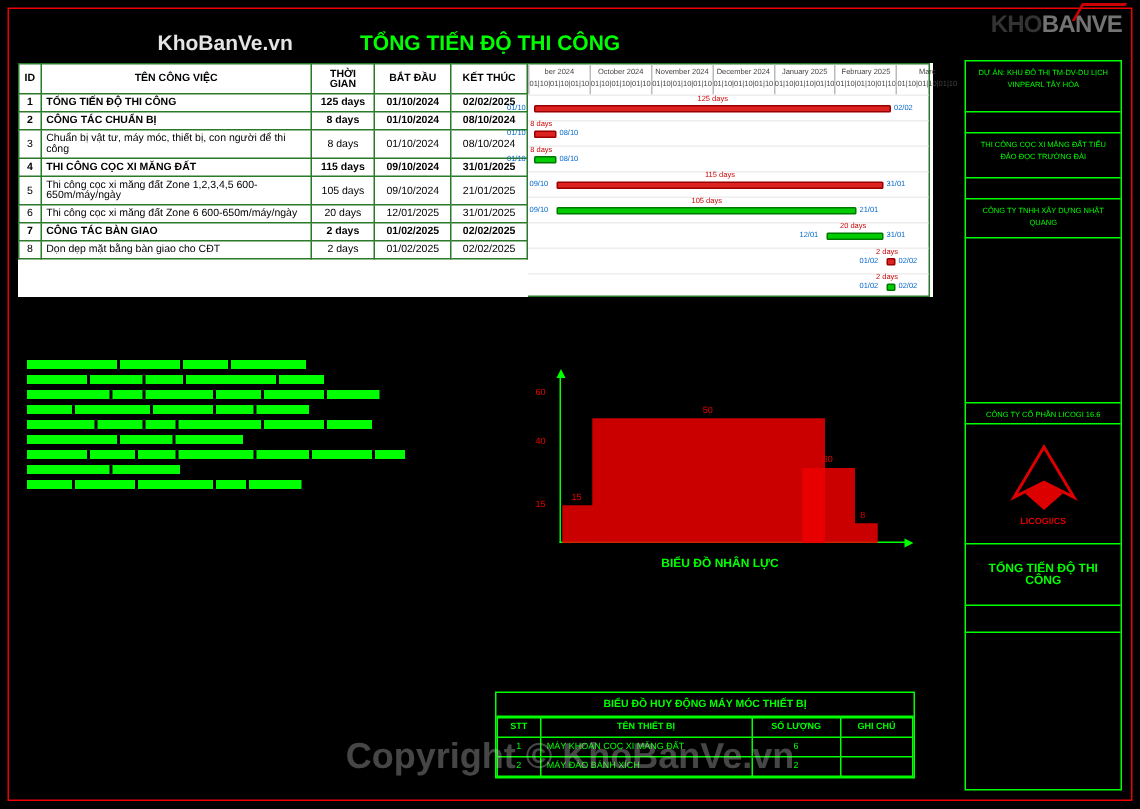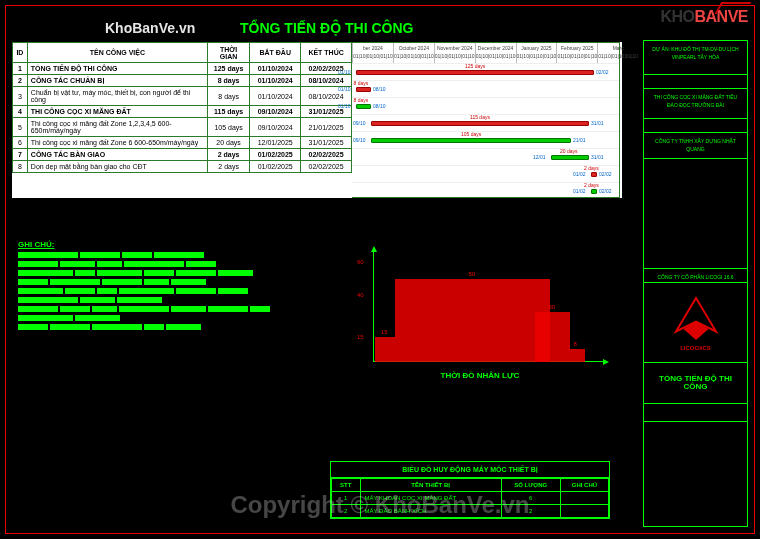--- a/index.html
+++ b/index.html
@@ -21,21 +21,21 @@
   .watermark-logo {
     position: absolute;
     top: 8px;
     right: 12px;
     font-size: 16px;
     font-weight: bold;
     color: #333;
     z-index: 100;
     letter-spacing: -0.5px;
   }
-  .watermark-logo .kb-red { color: #ef4444; }
+  .watermark-logo .kb-red { color: #737373; }
   .watermark-logo .roof {
     position: absolute;
     top: -6px; right: 0;
     width: 30px; height: 12px;
     border-left: 2px solid #c00;
     border-top: 2px solid #c00;
     transform: skewX(-30deg);
   }
   .watermark-center {
     position: absolute;
@@ -344,21 +344,20 @@
           <div class="bar-label" style="left: 232px;">2 days</div>
           <div class="bar-date" style="left: 221px; top: 5px;">01/02</div>
           <div class="bar-date" style="left: 247px; top: 5px;">02/02</div>
         </div>
       </div>
   </div>
   <div style="clear:both"></div>
 </div>
 
 <div class="notes">
-  <div class="hd">GHI CHÚ:</div>
   <div id="notes-lines">
       <div class="ln"><span style="width: 60px;"></span><span style="width: 40px;"></span><span style="width: 30px;"></span><span style="width: 50px;"></span></div>
       <div class="ln"><span style="width: 40px;"></span><span style="width: 35px;"></span><span style="width: 25px;"></span><span style="width: 60px;"></span><span style="width: 30px;"></span></div>
       <div class="ln"><span style="width: 55px;"></span><span style="width: 20px;"></span><span style="width: 45px;"></span><span style="width: 30px;"></span><span style="width: 40px;"></span><span style="width: 35px;"></span></div>
       <div class="ln"><span style="width: 30px;"></span><span style="width: 50px;"></span><span style="width: 40px;"></span><span style="width: 25px;"></span><span style="width: 35px;"></span></div>
       <div class="ln"><span style="width: 45px;"></span><span style="width: 30px;"></span><span style="width: 20px;"></span><span style="width: 55px;"></span><span style="width: 40px;"></span><span style="width: 30px;"></span></div>
       <div class="ln"><span style="width: 60px;"></span><span style="width: 35px;"></span><span style="width: 45px;"></span></div>
       <div class="ln"><span style="width: 40px;"></span><span style="width: 30px;"></span><span style="width: 25px;"></span><span style="width: 50px;"></span><span style="width: 35px;"></span><span style="width: 40px;"></span><span style="width: 20px;"></span></div>
       <div class="ln"><span style="width: 55px;"></span><span style="width: 45px;"></span></div>
       <div class="ln"><span style="width: 30px;"></span><span style="width: 40px;"></span><span style="width: 50px;"></span><span style="width: 20px;"></span><span style="width: 35px;"></span></div>
@@ -374,21 +373,21 @@
       <div class="mp-bar" style="left: 40px; width: 155px; height: 83.3333px; bottom: 18px;"></div>
       <div class="mp-tick" style="left: 113.5px; bottom: 103.333px;">50</div>
       <div class="mp-bar" style="left: 180px; width: 35px; height: 50px; bottom: 18px;"></div>
       <div class="mp-tick" style="left: 193.5px; bottom: 70px;">30</div>
       <div class="mp-bar" style="left: 215px; width: 15px; height: 13.3333px; bottom: 18px;"></div>
       <div class="mp-tick" style="left: 218.5px; bottom: 33.3333px;">8</div>
       <div class="mp-tick" style="left: 2px; bottom: 40px;">15</div>
       <div class="mp-tick" style="left: 2px; bottom: 81.6667px;">40</div>
       <div class="mp-tick" style="left: 2px; bottom: 115px;">60</div>
     </div>
-  <div class="mp-title">THỜI ĐỒ NHÂN LỰC</div>
+  <div class="mp-title">BIỂU ĐỒ NHÂN LỰC</div>
 </div>
 
 <div class="equip">
   <table>
     <caption>BIỂU ĐỒ HUY ĐỘNG MÁY MÓC THIẾT BỊ</caption>
     <thead>
         <tr>
       <th>STT</th>
       <th>TÊN THIẾT BỊ</th>
       <th>SỐ LƯỢNG</th>

